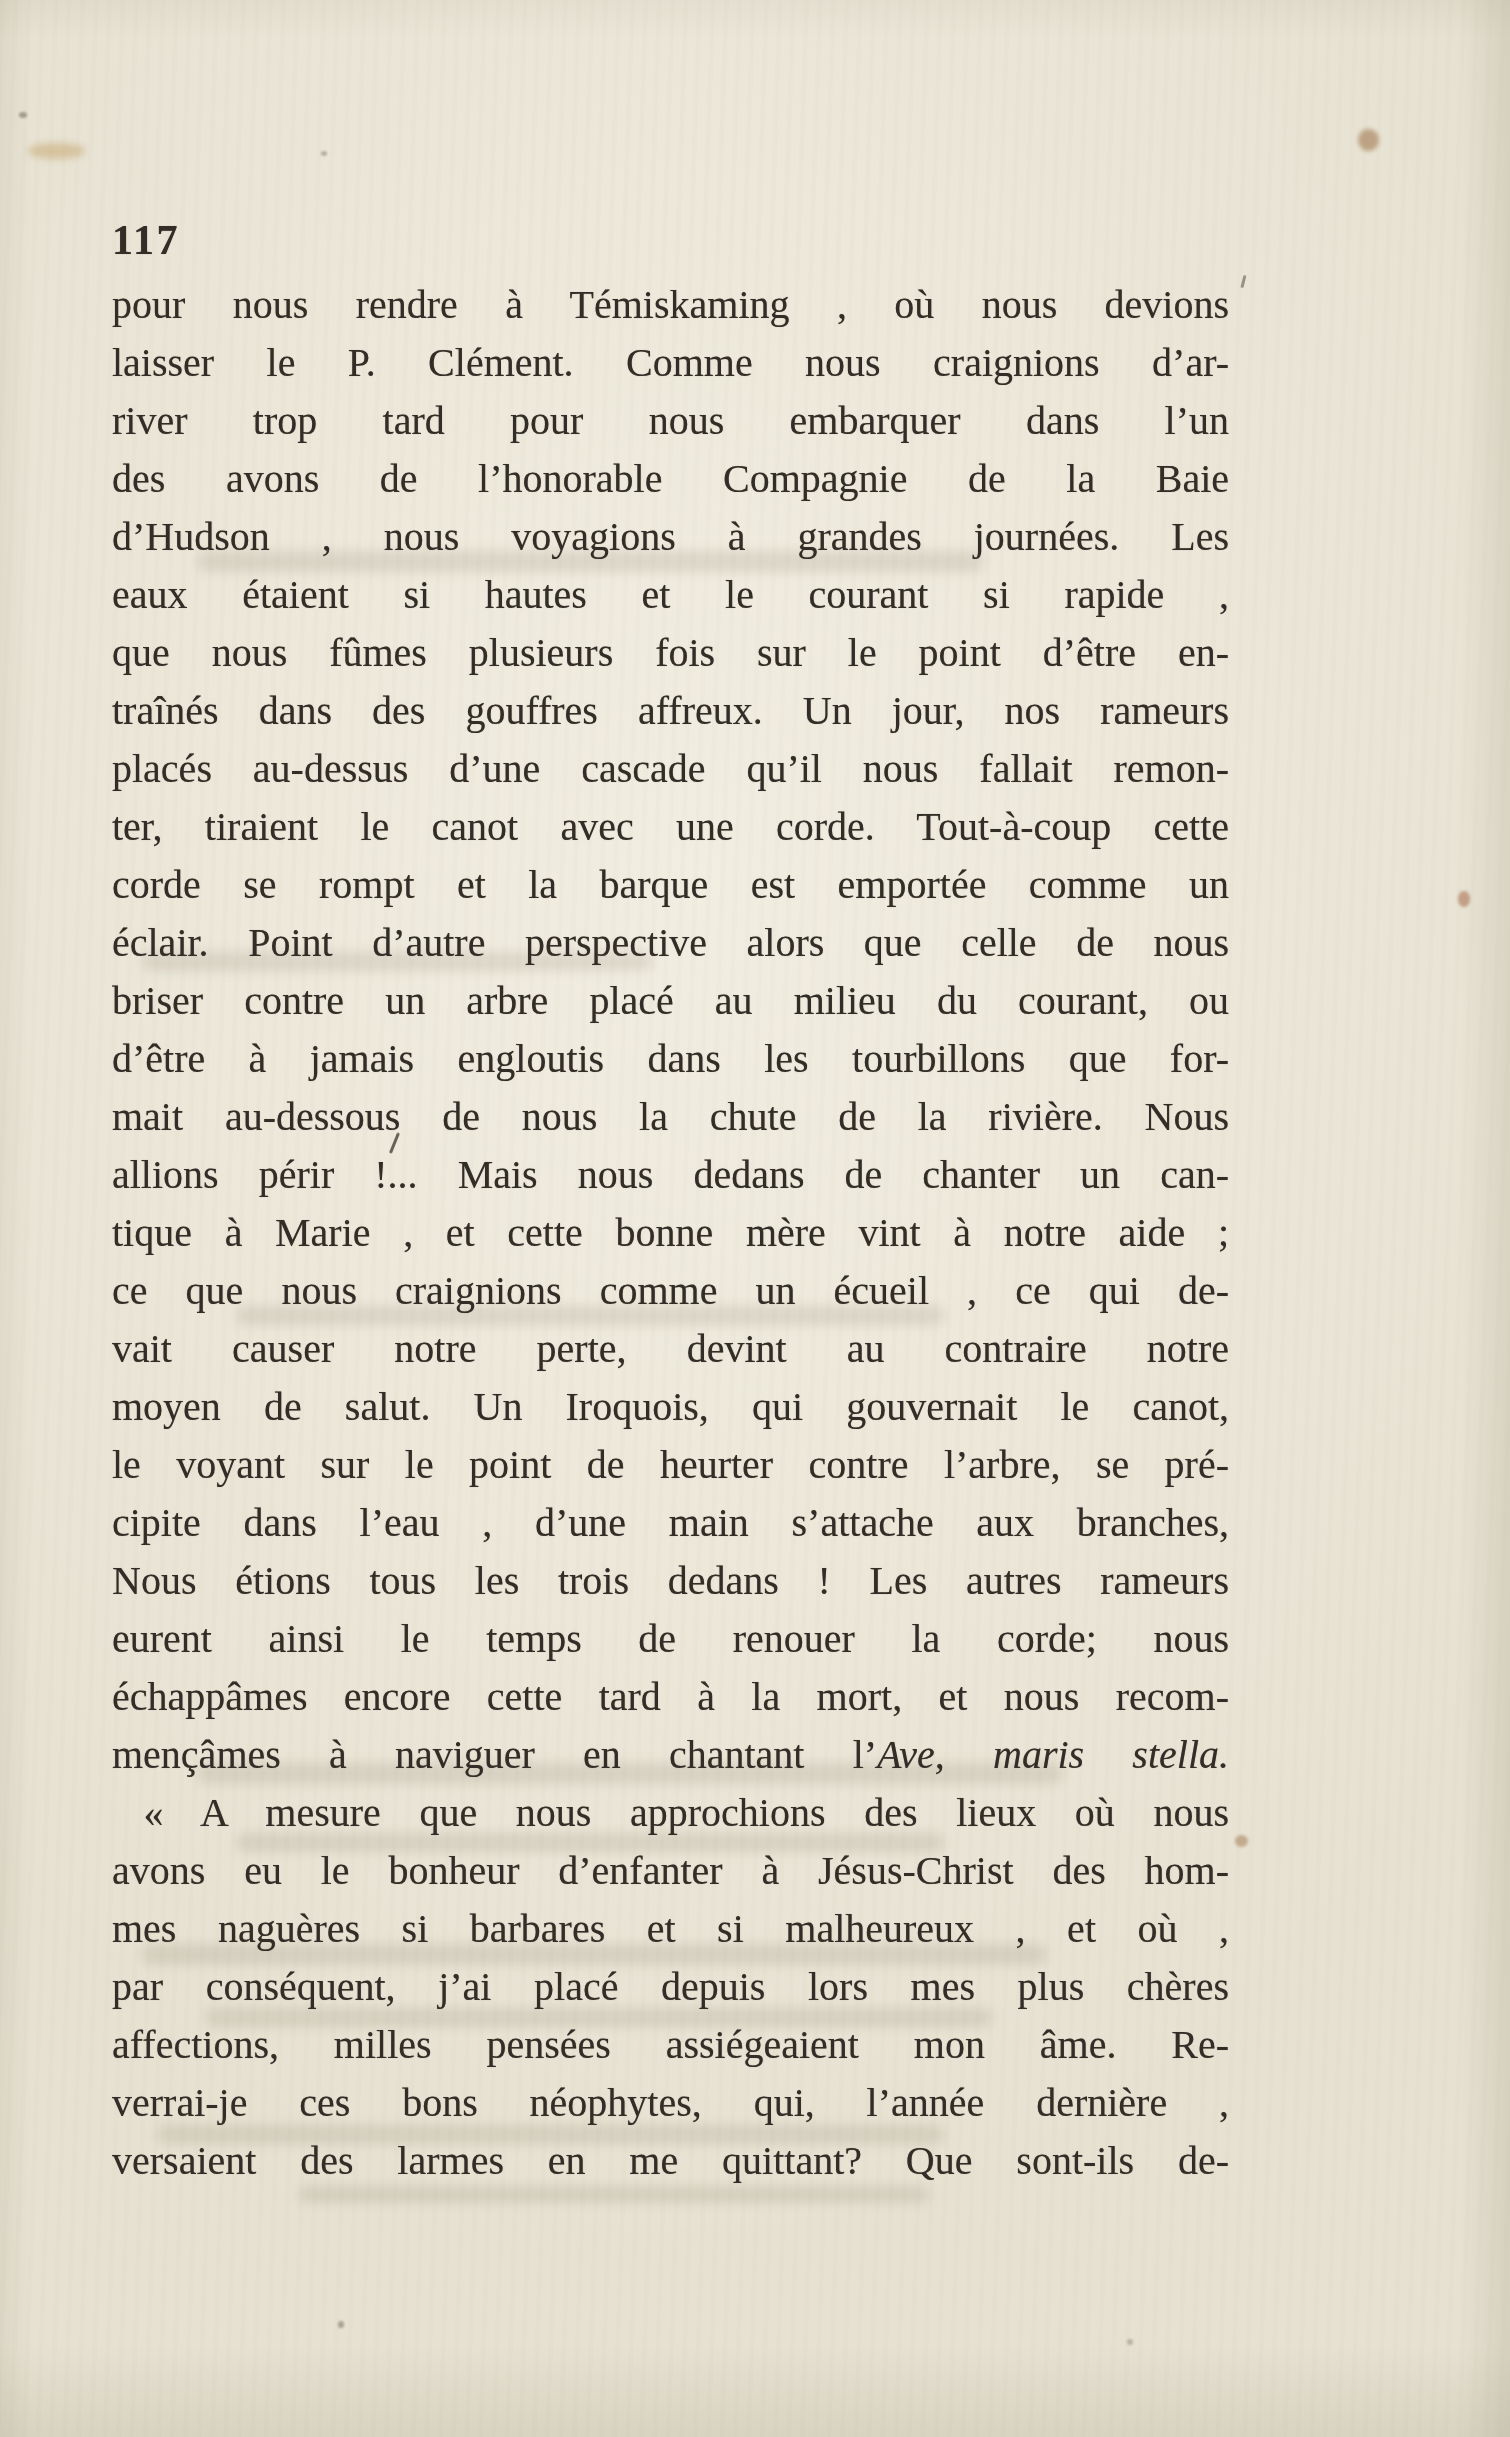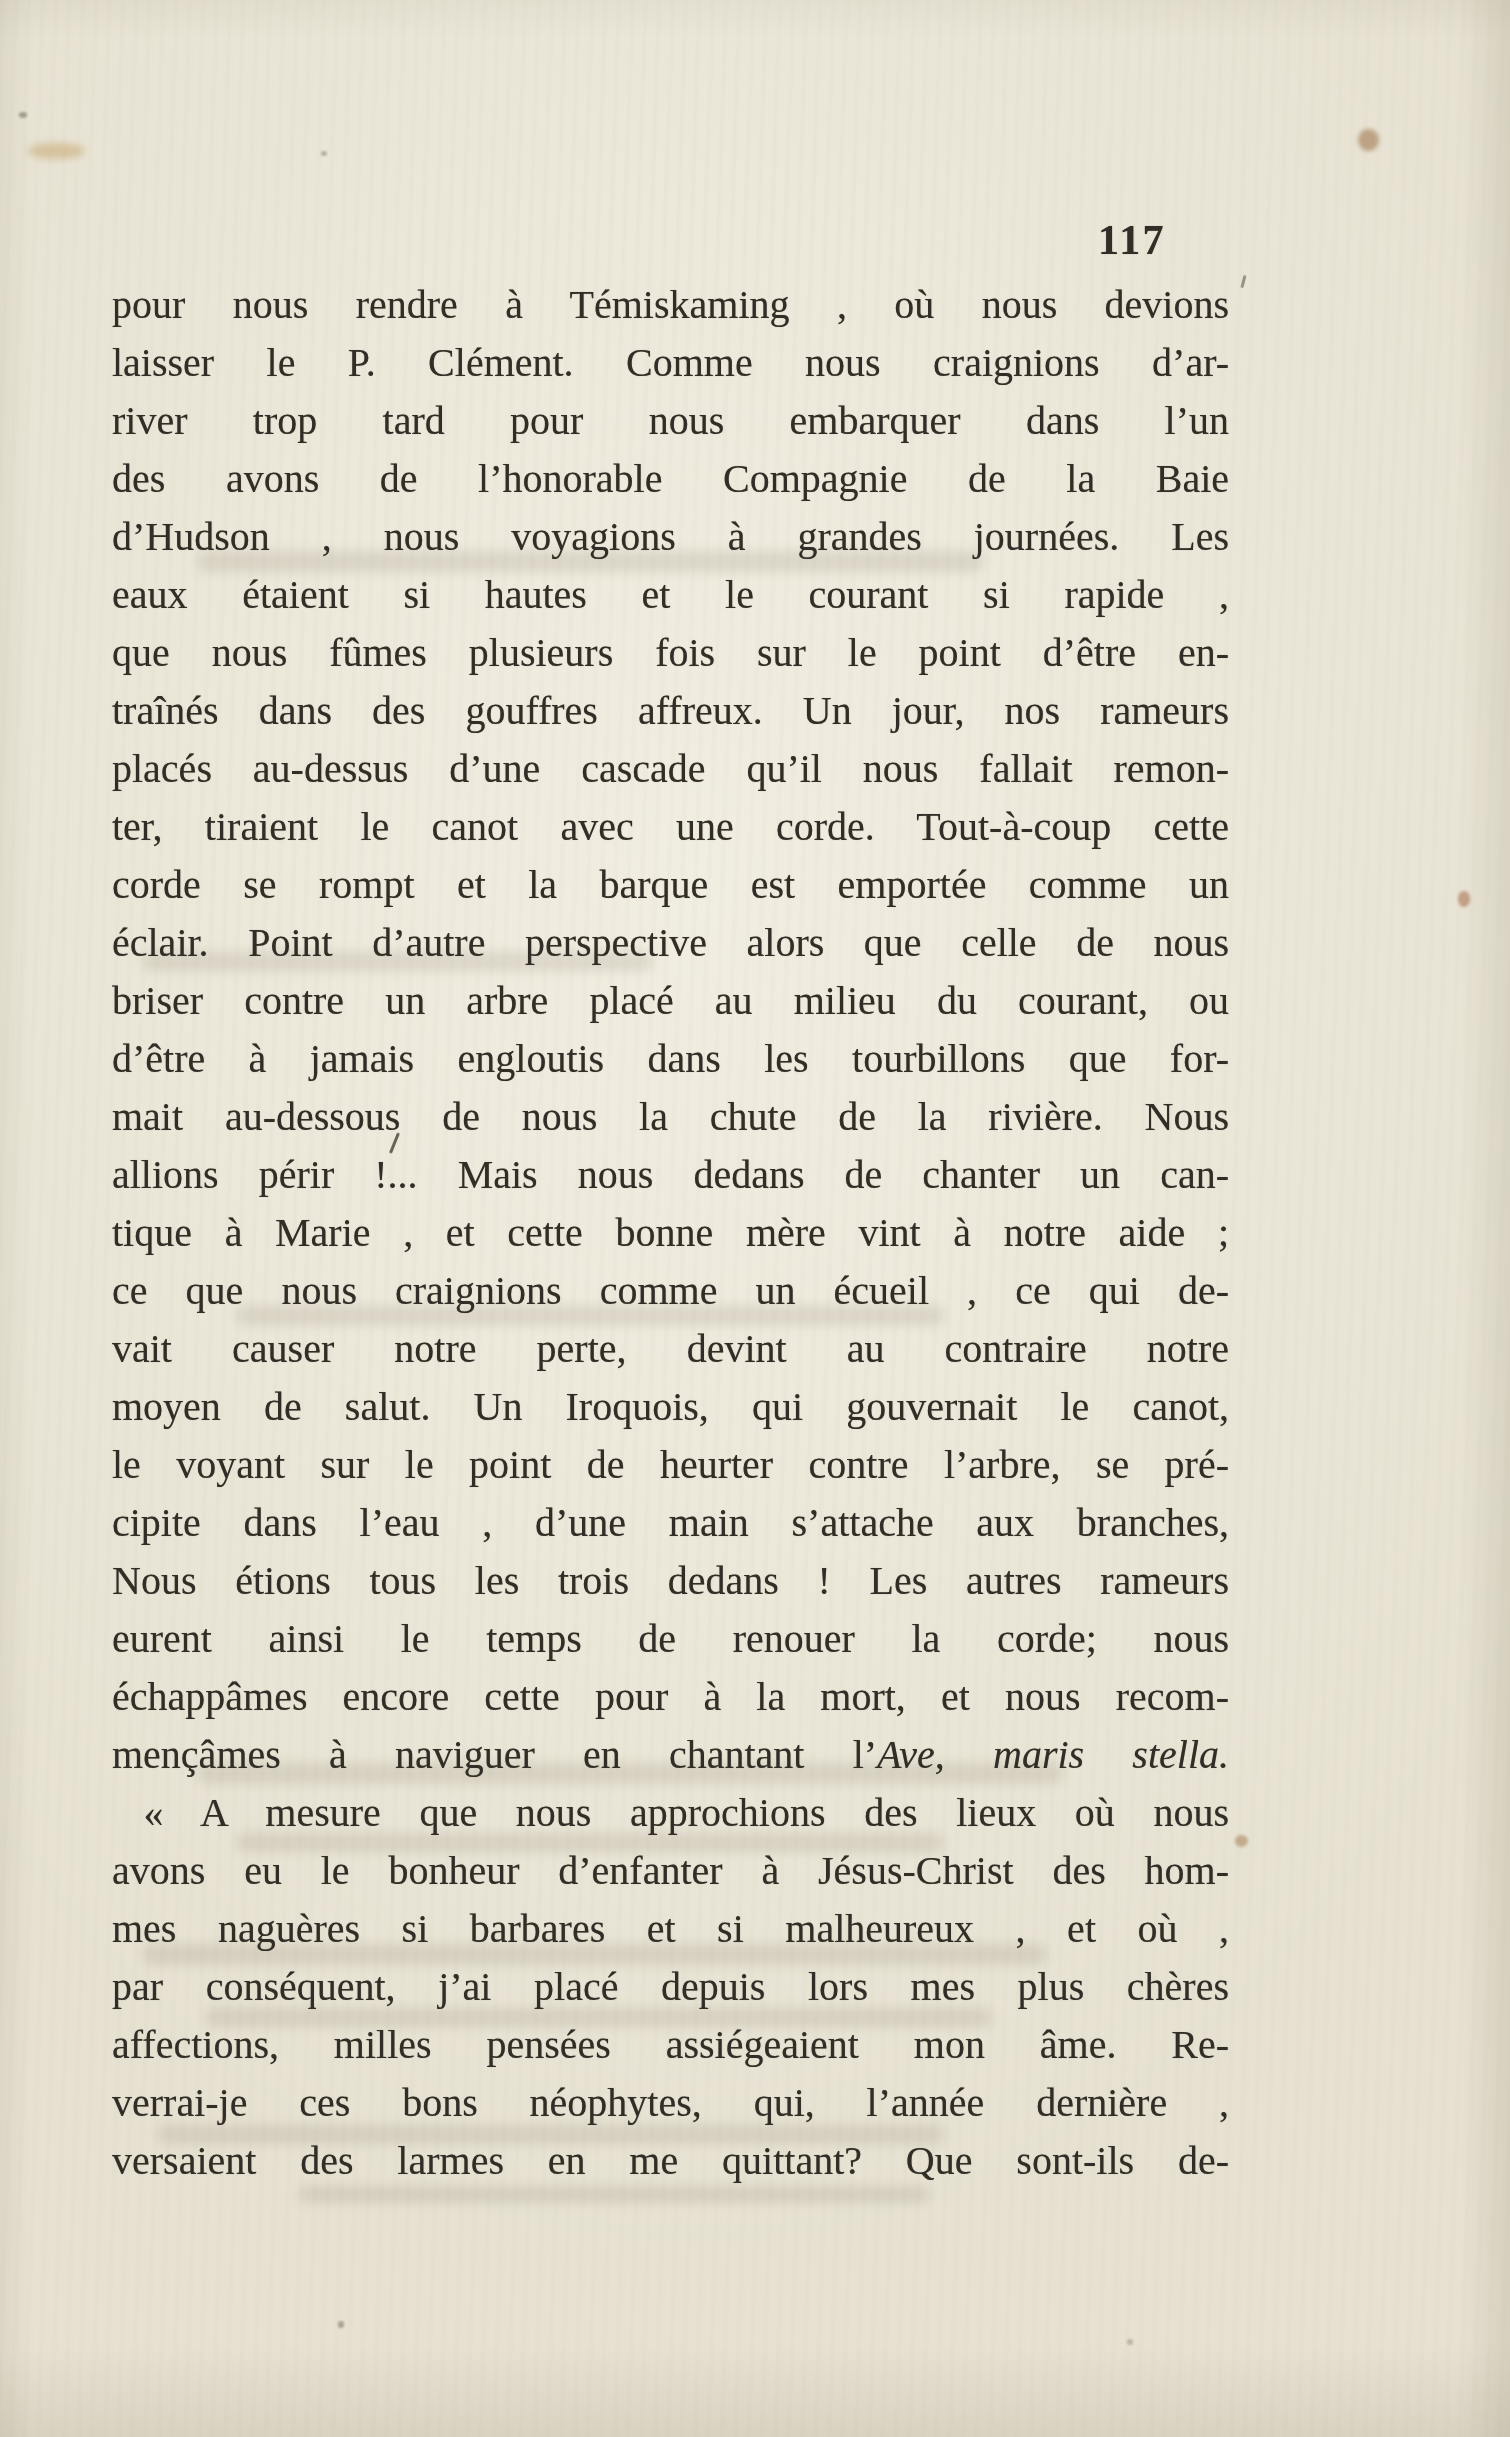--- a/index.html
+++ b/index.html
@@ -15,21 +15,21 @@
     overflow: hidden;
     background:
       repeating-linear-gradient(92deg, rgba(170,160,135,0.035) 0 4.7px, rgba(0,0,0,0) 4.7px 13.4px),
       radial-gradient(ellipse 120% 105% at 46% 36%, rgba(252,250,242,0.5) 0%, rgba(252,250,242,0) 55%),
       linear-gradient(to right, rgba(130,120,95,0.10) 0, rgba(130,120,95,0) 31.5px, rgba(130,120,95,0) 1460px, rgba(130,120,95,0.16) 100%),
       linear-gradient(to bottom, rgba(130,120,95,0.08) 0, rgba(130,120,95,0) 39px, rgba(130,120,95,0) 2345px, rgba(130,120,95,0.14) 100%),
       #e6e1d1;
   }
   .pagenum {
     position: absolute; left: 112px; top: 219px; width: 1054px;
-    text-align: right;
+    text-align: left;
     font-weight: 700; font-size: 42px; line-height: 1;
     letter-spacing: 2.4px;
     color: #322d26;
     text-shadow: 0 0 0.8px rgba(50,45,38,0.6);
   }
   .textblock {
     position: absolute; left: 112px; top: 276px; width: 1117px;
     font-size: 40px; line-height: 58px;
     color: #322d26;
     text-shadow: 0 0 0.8px rgba(50,45,38,0.45);
@@ -125,21 +125,21 @@
     <div class="line">mait au-dessous de nous la chute de la rivière. Nous</div>
     <div class="line">allions périr !... Mais nous dedans de chanter un can-</div>
     <div class="line">tique à Marie , et cette bonne mère vint à notre aide ;</div>
     <div class="line">ce que nous craignions comme un écueil , ce qui de-</div>
     <div class="line">vait causer notre perte, devint au contraire notre</div>
     <div class="line">moyen de salut. Un Iroquois, qui gouvernait le canot,</div>
     <div class="line">le voyant sur le point de heurter contre l’arbre, se pré-</div>
     <div class="line">cipite dans l’eau , d’une main s’attache aux branches,</div>
     <div class="line">Nous étions tous les trois dedans ! Les autres rameurs</div>
     <div class="line">eurent ainsi le temps de renouer la corde; nous</div>
-    <div class="line">échappâmes encore cette pour à la mort, et nous recom-</div>
+    <div class="line">échappâmes encore cette tard à la mort, et nous recom-</div>
     <div class="line"><span>mençâmes à naviguer en chantant l’</span><span class="it">Ave, maris stella.</span></div>
     <div class="line indent">« A mesure que nous approchions des lieux où nous</div>
     <div class="line">avons eu le bonheur d’enfanter à Jésus-Christ des hom-</div>
     <div class="line">mes naguères si barbares et si malheureux , et où ,</div>
     <div class="line">par conséquent, j’ai placé depuis lors mes plus chères</div>
     <div class="line">affections, milles pensées assiégeaient mon âme. Re-</div>
     <div class="line">verrai-je ces bons néophytes, qui, l’année dernière ,</div>
     <div class="line">versaient des larmes en me quittant? Que sont-ils de-</div>
   </div>
 

